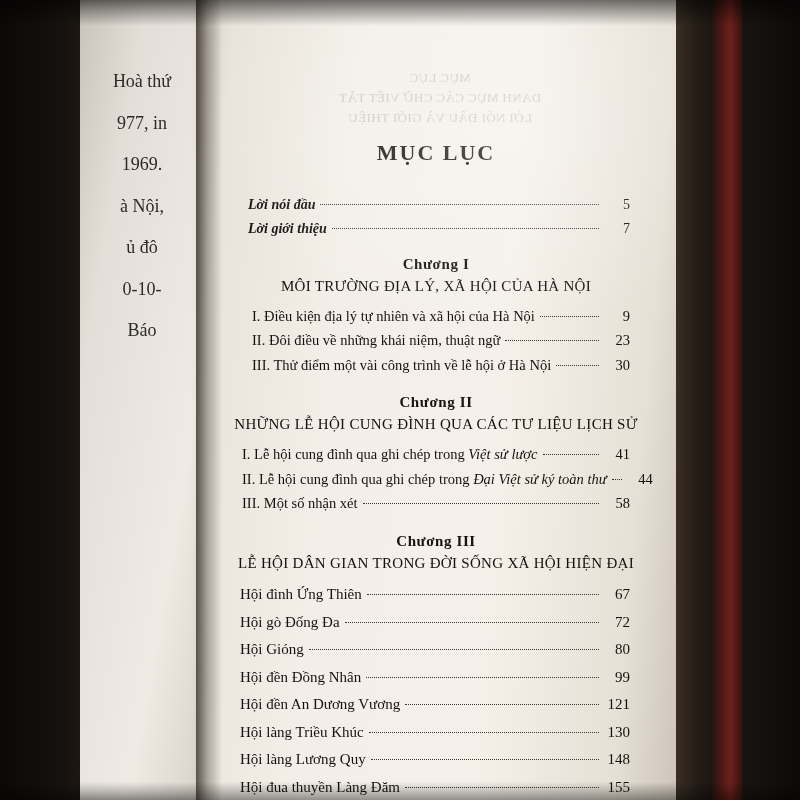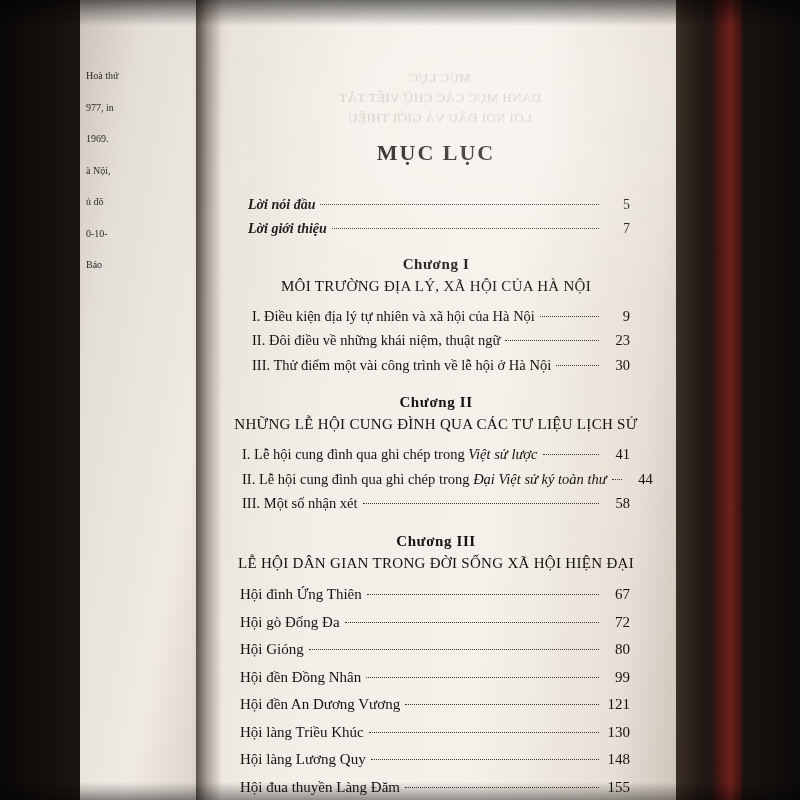--- a/index.html
+++ b/index.html
@@ -38,22 +38,22 @@
     left: 80px; top: 0;
     width: 128px; height: 800px;
     background: linear-gradient(100deg, #c9c3bb 0%, #e3ded7 25%, #efeae3 70%, #d6d0c8 100%);
     box-shadow: inset -8px 0 14px -6px rgba(80,70,60,0.45);
   }
   .left-page-inner {
     position: absolute;
     right: 10px;
     top: 70px;
     width: 112px;
-    text-align: left;
-    font-size: 10px;
+    text-align: center;
+    font-size: 18px;
     color: #2d2a26;
     line-height: 1.25;
   }
   .left-page-inner div { margin-bottom: 19px; white-space: nowrap; }
   .left-rule {
     position: absolute;
     left: 176px;
     top: 58px;
     width: 2px;
     height: 86px;

